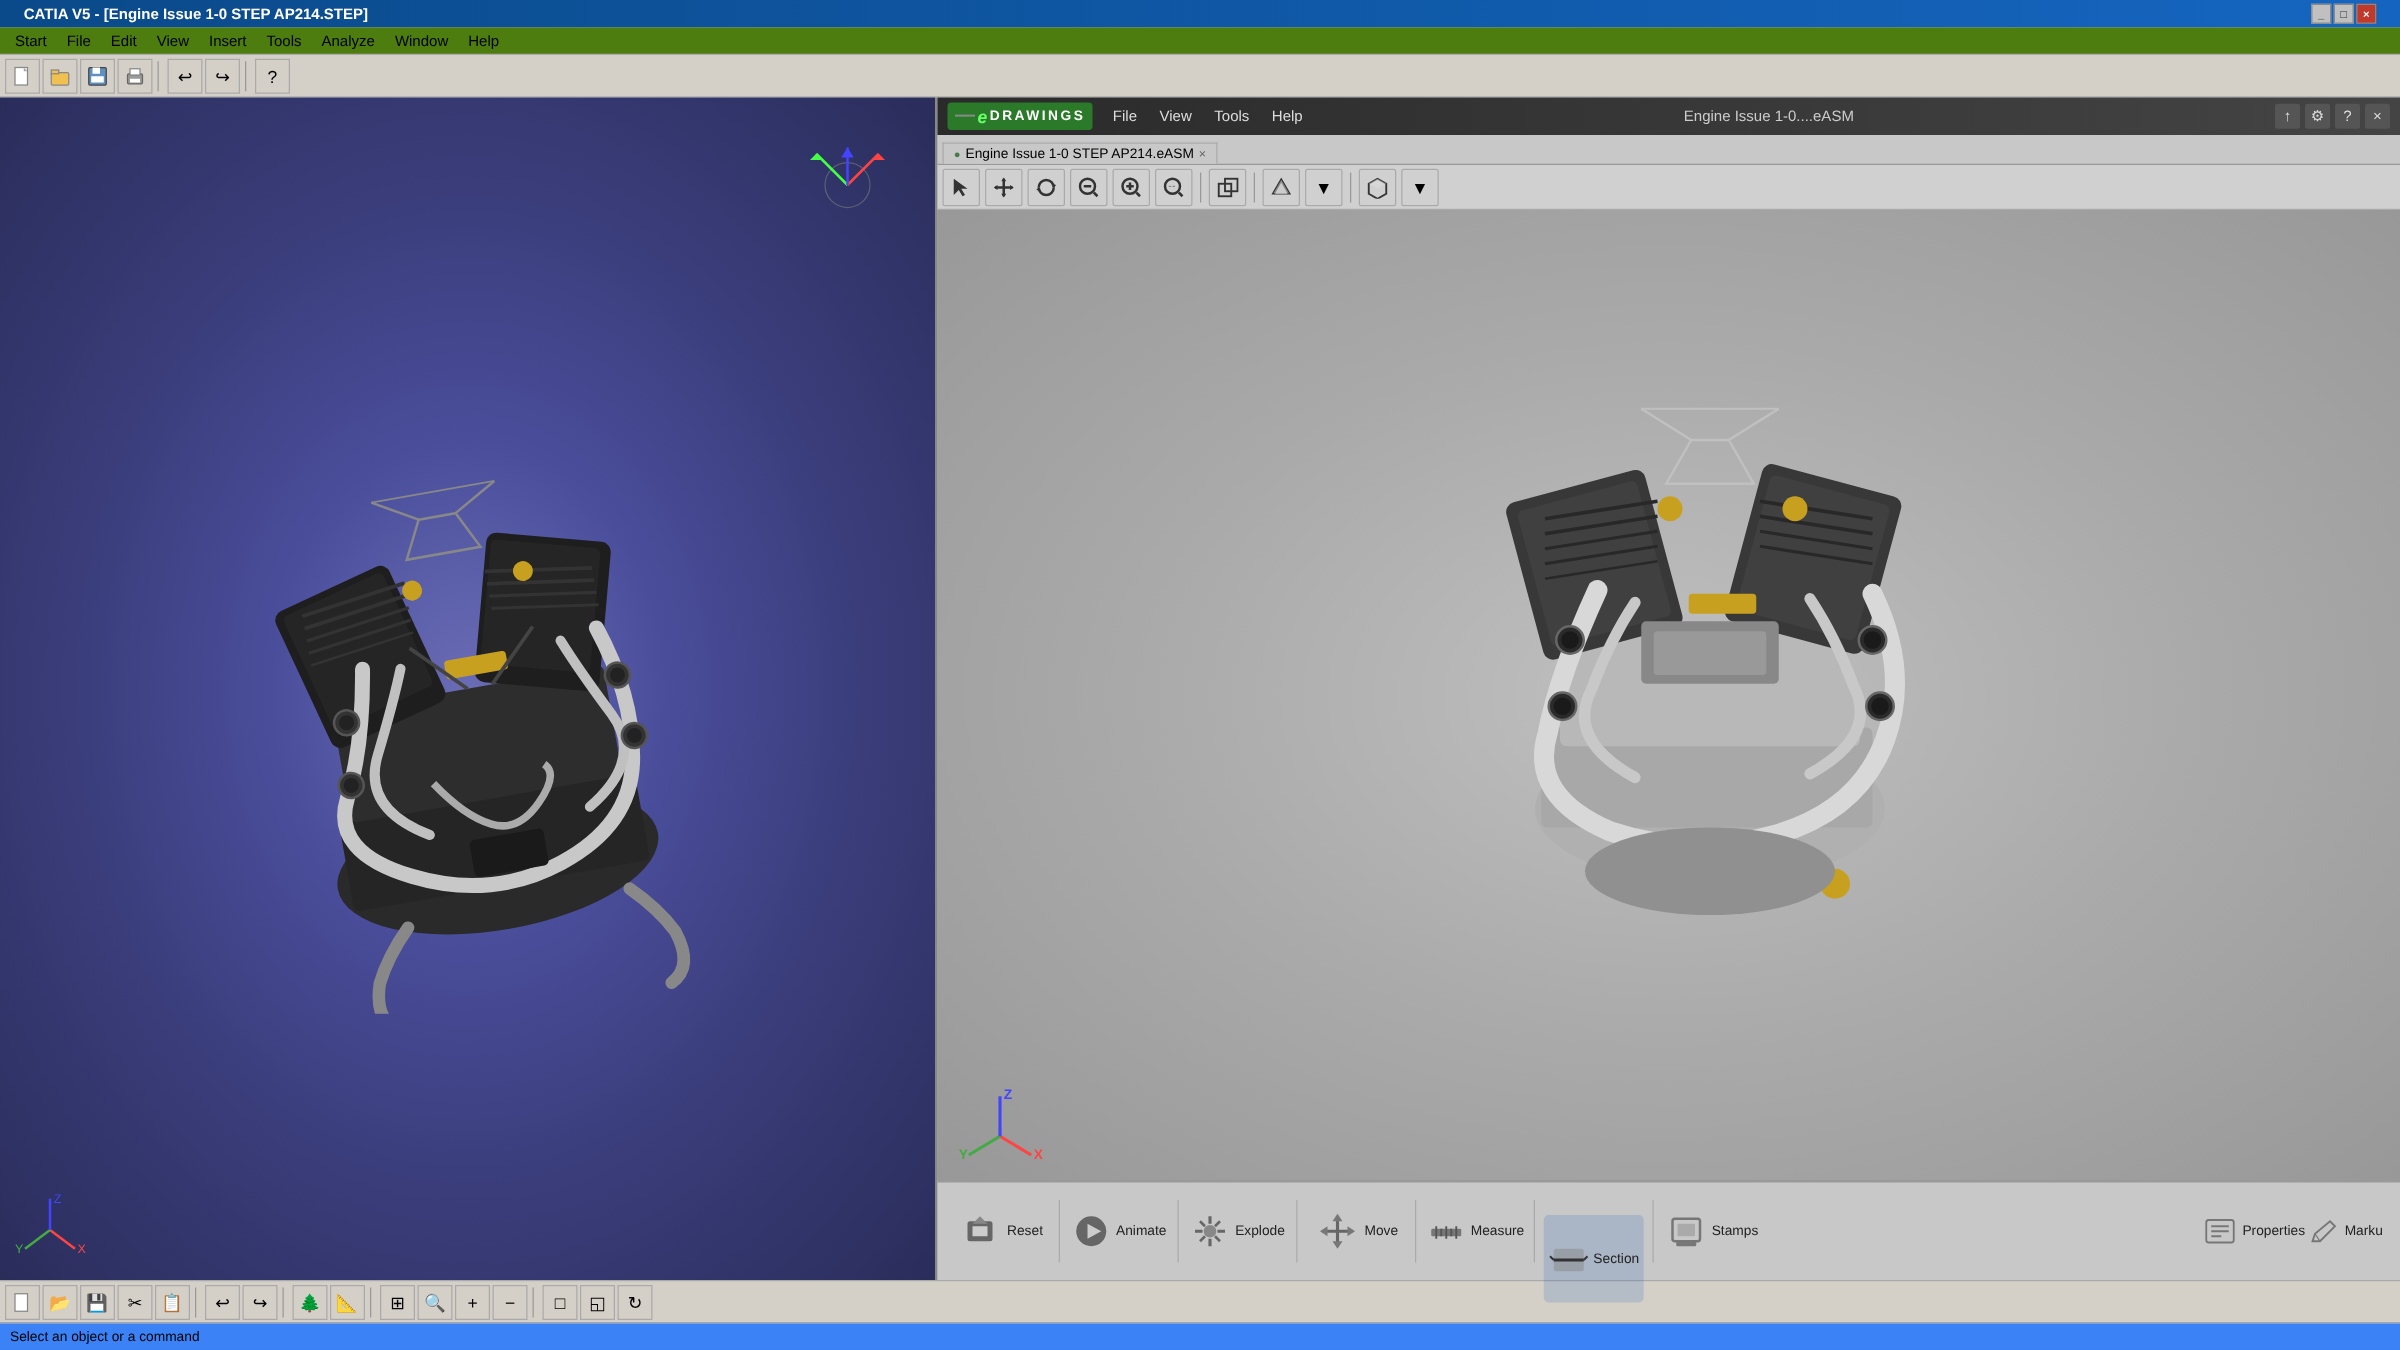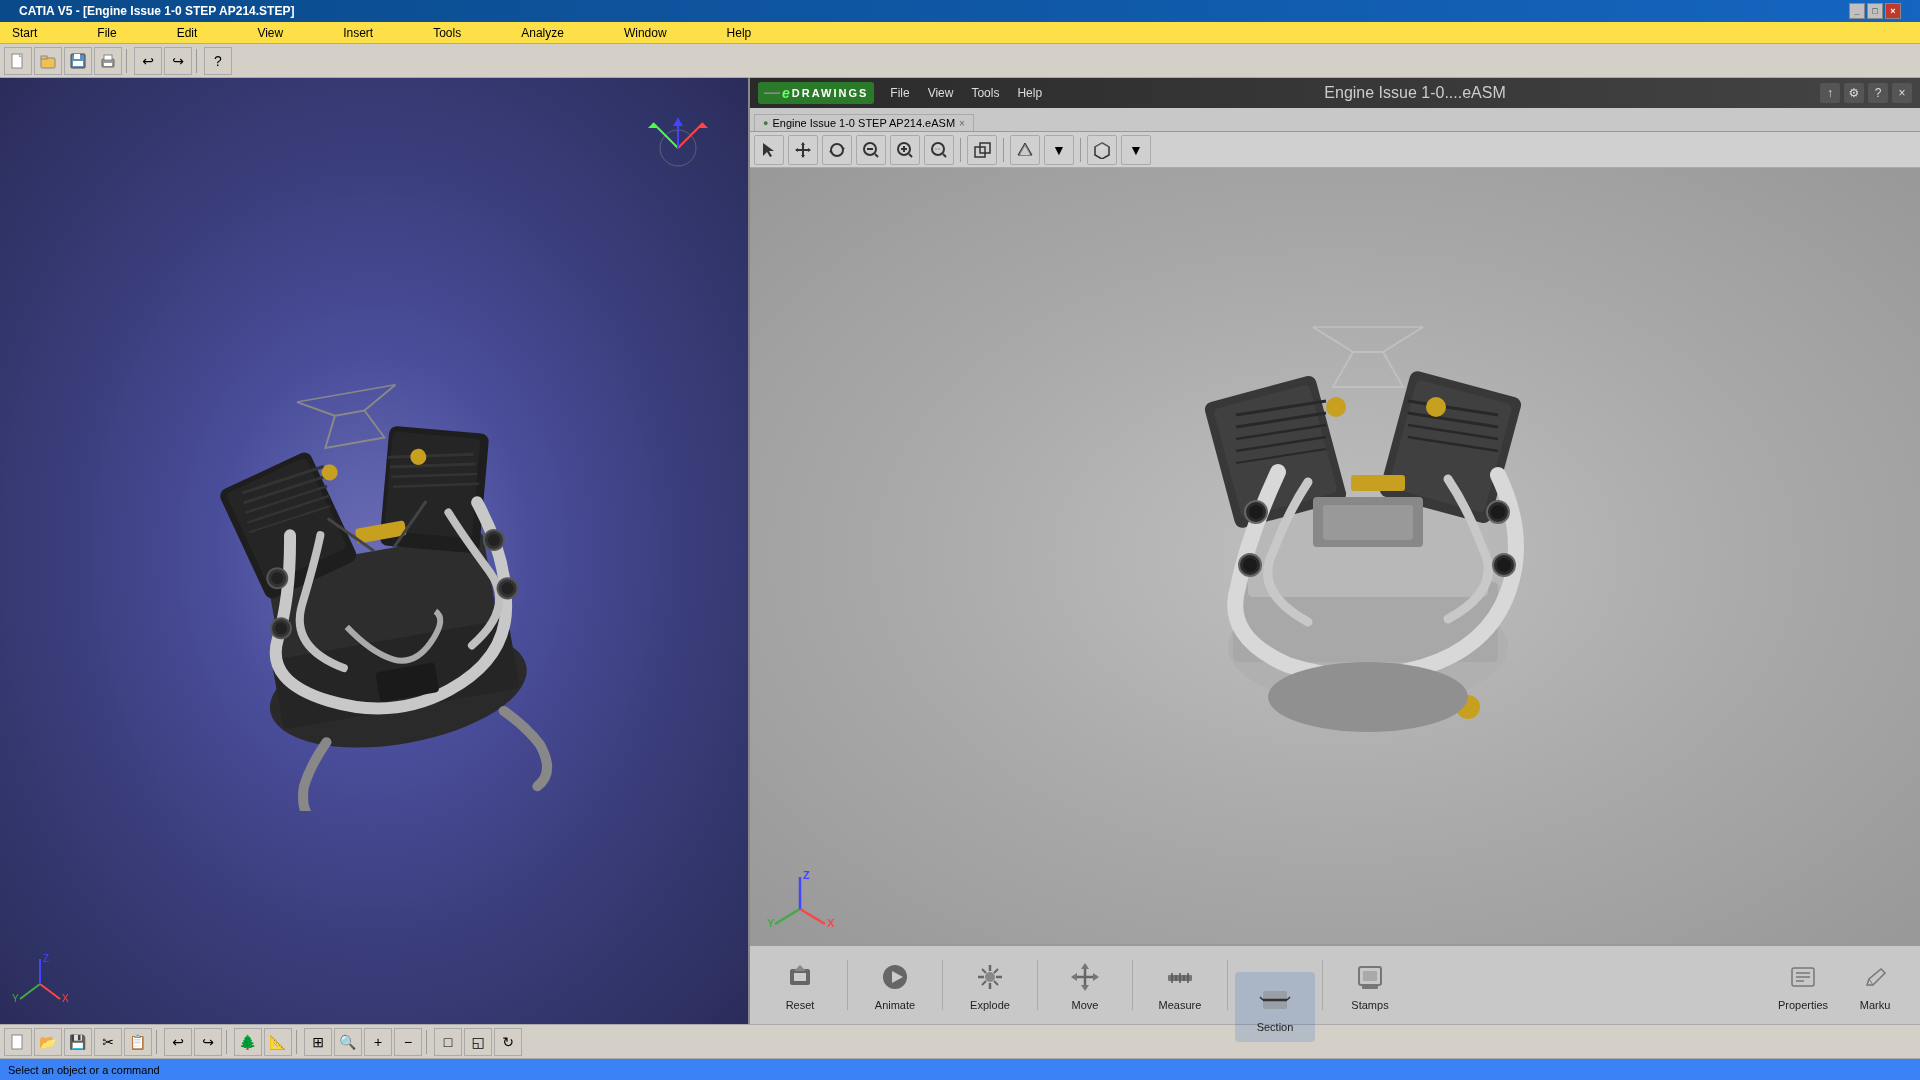--- a/index.html
+++ b/index.html
@@ -26,27 +26,26 @@
       background: #c0c0c0;
       border: 1px solid #888;
       font-size: 9px;
       display: flex; align-items: center; justify-content: center;
       cursor: pointer;
       color: #333;
     }
 
     
     #menu-bar {
-      background: #fde047;
+      background: #4d7c0f;
       height: 22px;
       display: flex;
       align-items: center;
       padding: 0 4px;
       border-bottom: 1px solid #aaa;
-      gap: 44px;
     }
     .menu-item {
       padding: 2px 8px;
       cursor: pointer;
       font-size: 12px;
       color: #000;
     }
 
     
     #toolbar {
@@ -132,21 +131,21 @@
       gap: 2px;
     }
     .edrawings-menu-item {
       color: #ddd;
       padding: 2px 8px;
       cursor: pointer;
       font-size: 12px;
     }
     #edrawings-filename {
       color: #ccc;
-      font-size: 16px;
+      font-size: 12px;
       margin-left: auto;
       margin-right: 40px;
     }
     .edrawings-titlebar-icons {
       display: flex;
       gap: 4px;
       margin-left: auto;
     }
     .ed-icon {
       width: 20px; height: 20px;
@@ -255,21 +254,21 @@
       height: 80px;
       border-top: 2px solid #999;
       display: flex;
       align-items: center;
       justify-content: center;
       gap: 2px;
       padding: 0 10px;
     }
     .ed-bottom-btn {
       display: flex;
-      flex-direction: column;
+      flex-direction: row;
       align-items: center;
       justify-content: center;
       width: 80px;
       height: 70px;
       cursor: pointer;
       padding: 4px;
       gap: 4px;
     }
     .ed-bottom-icon {
       width: 36px; height: 36px;

